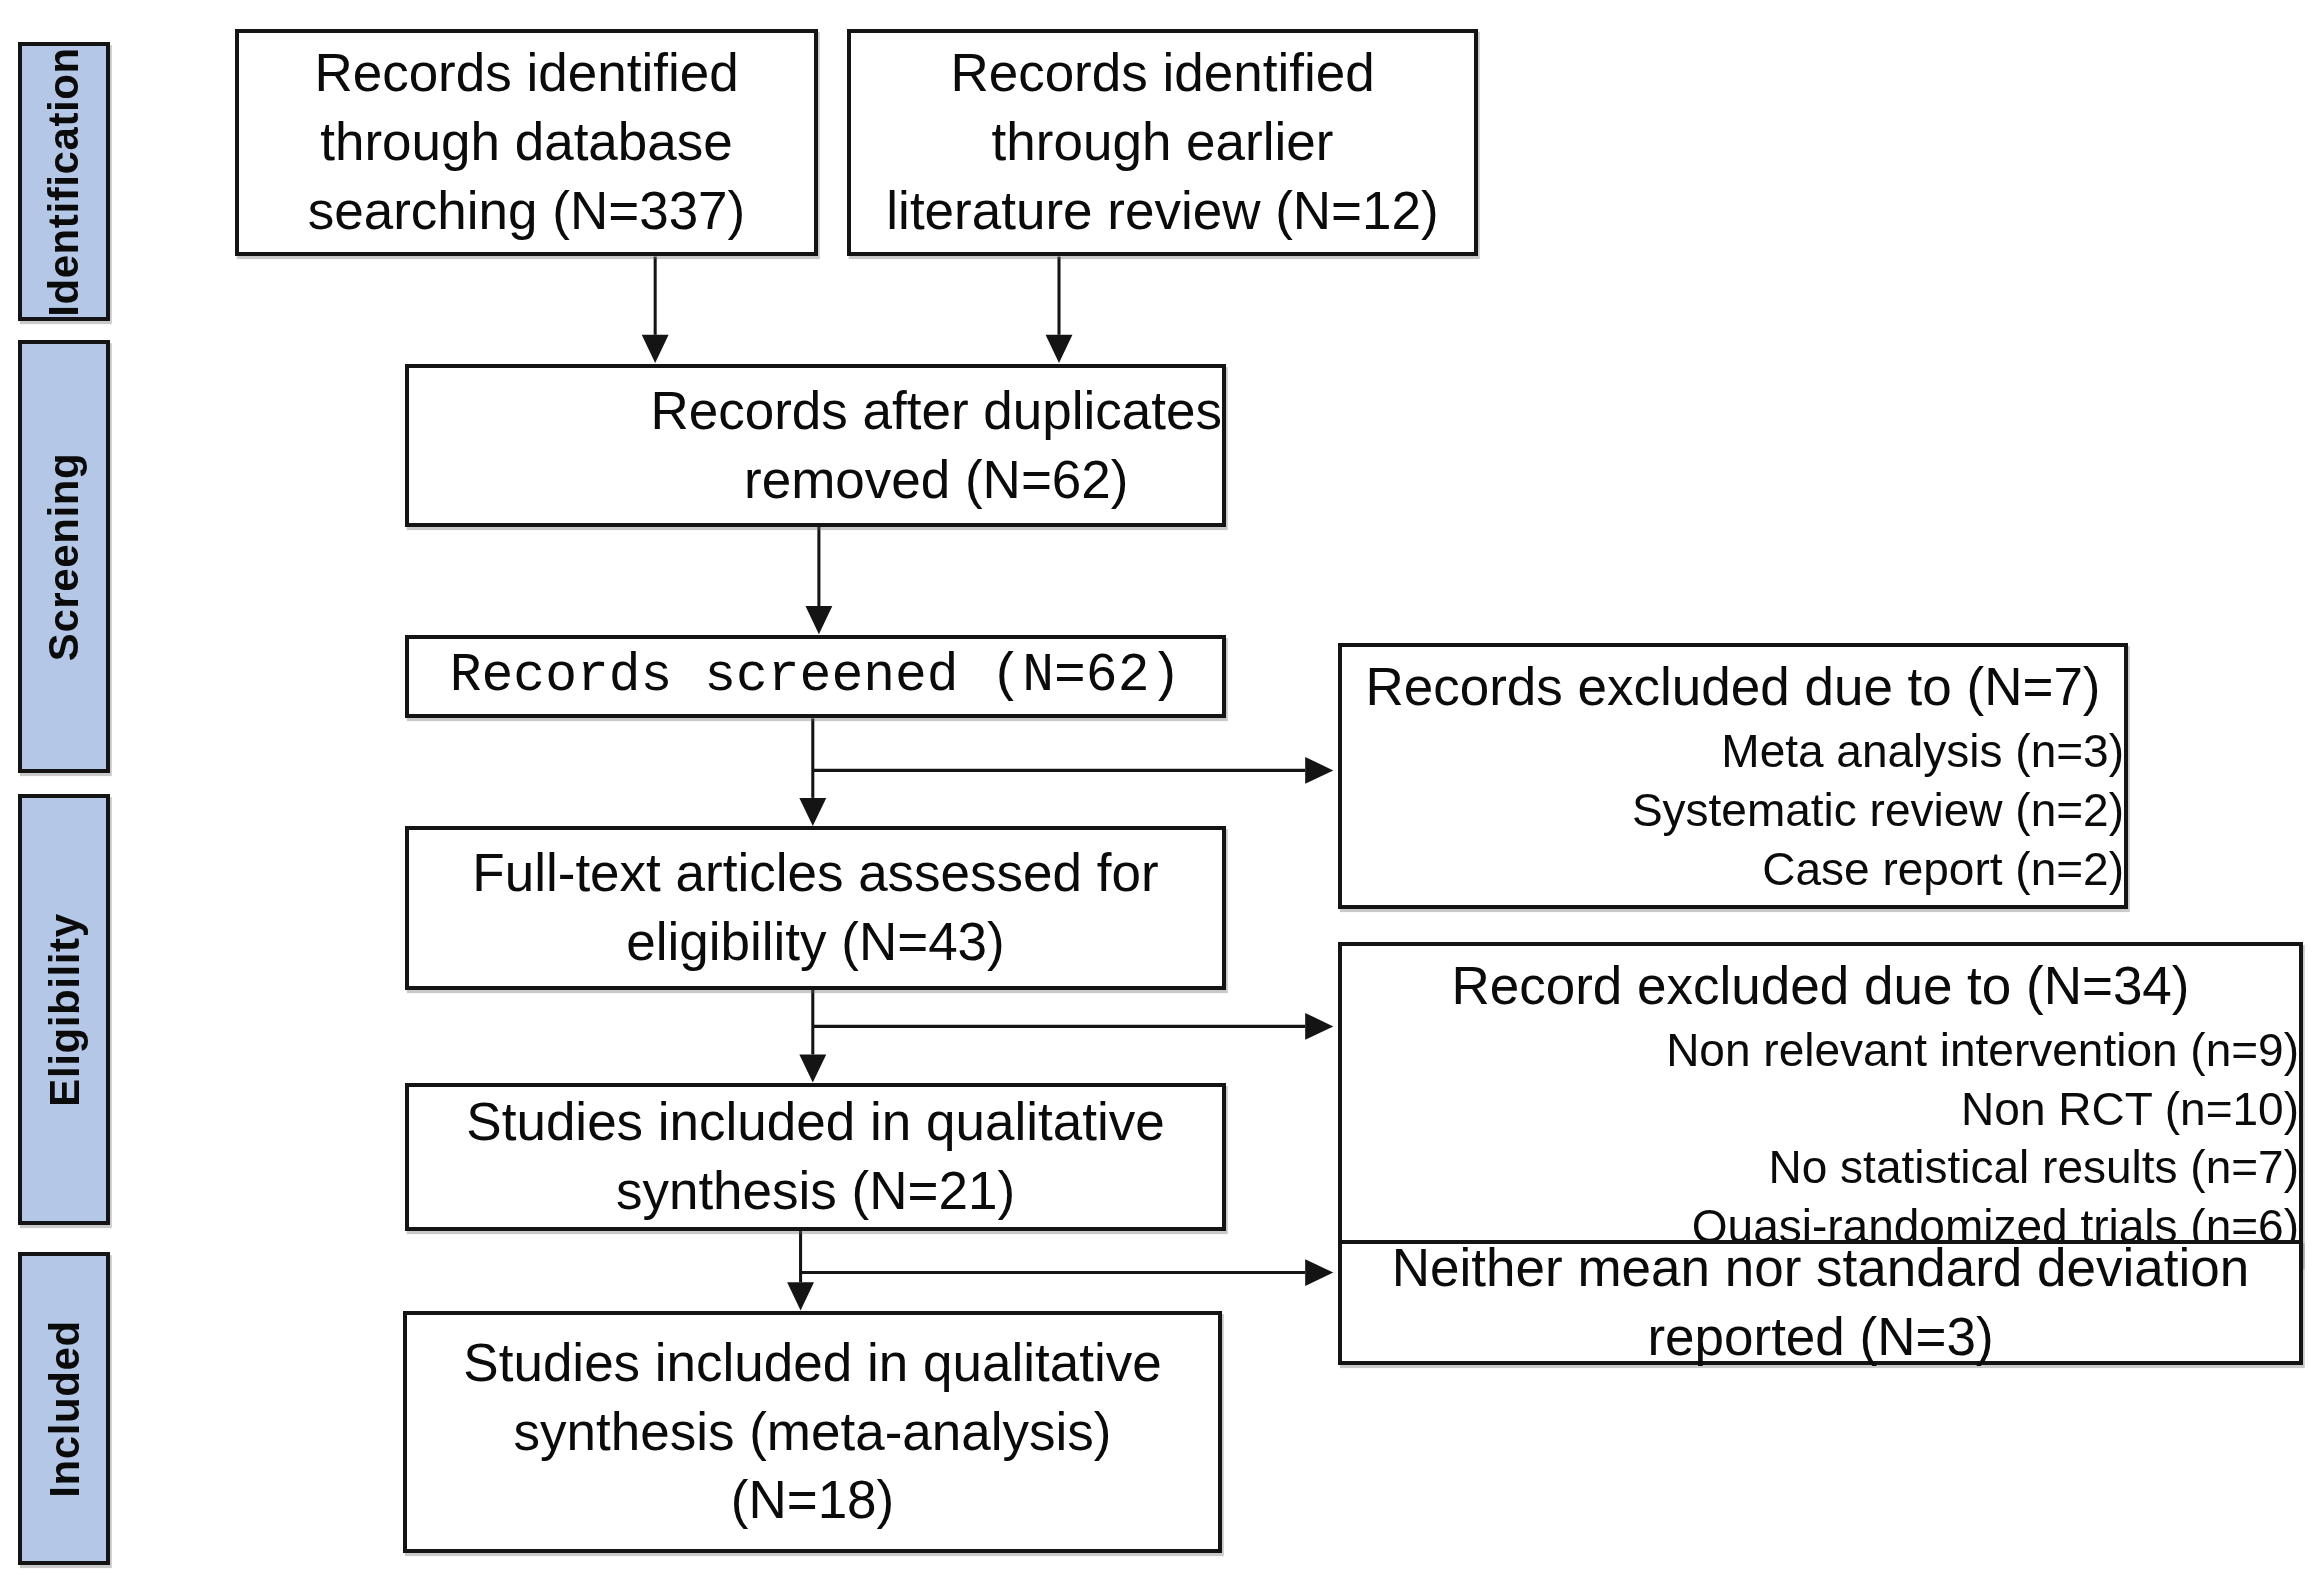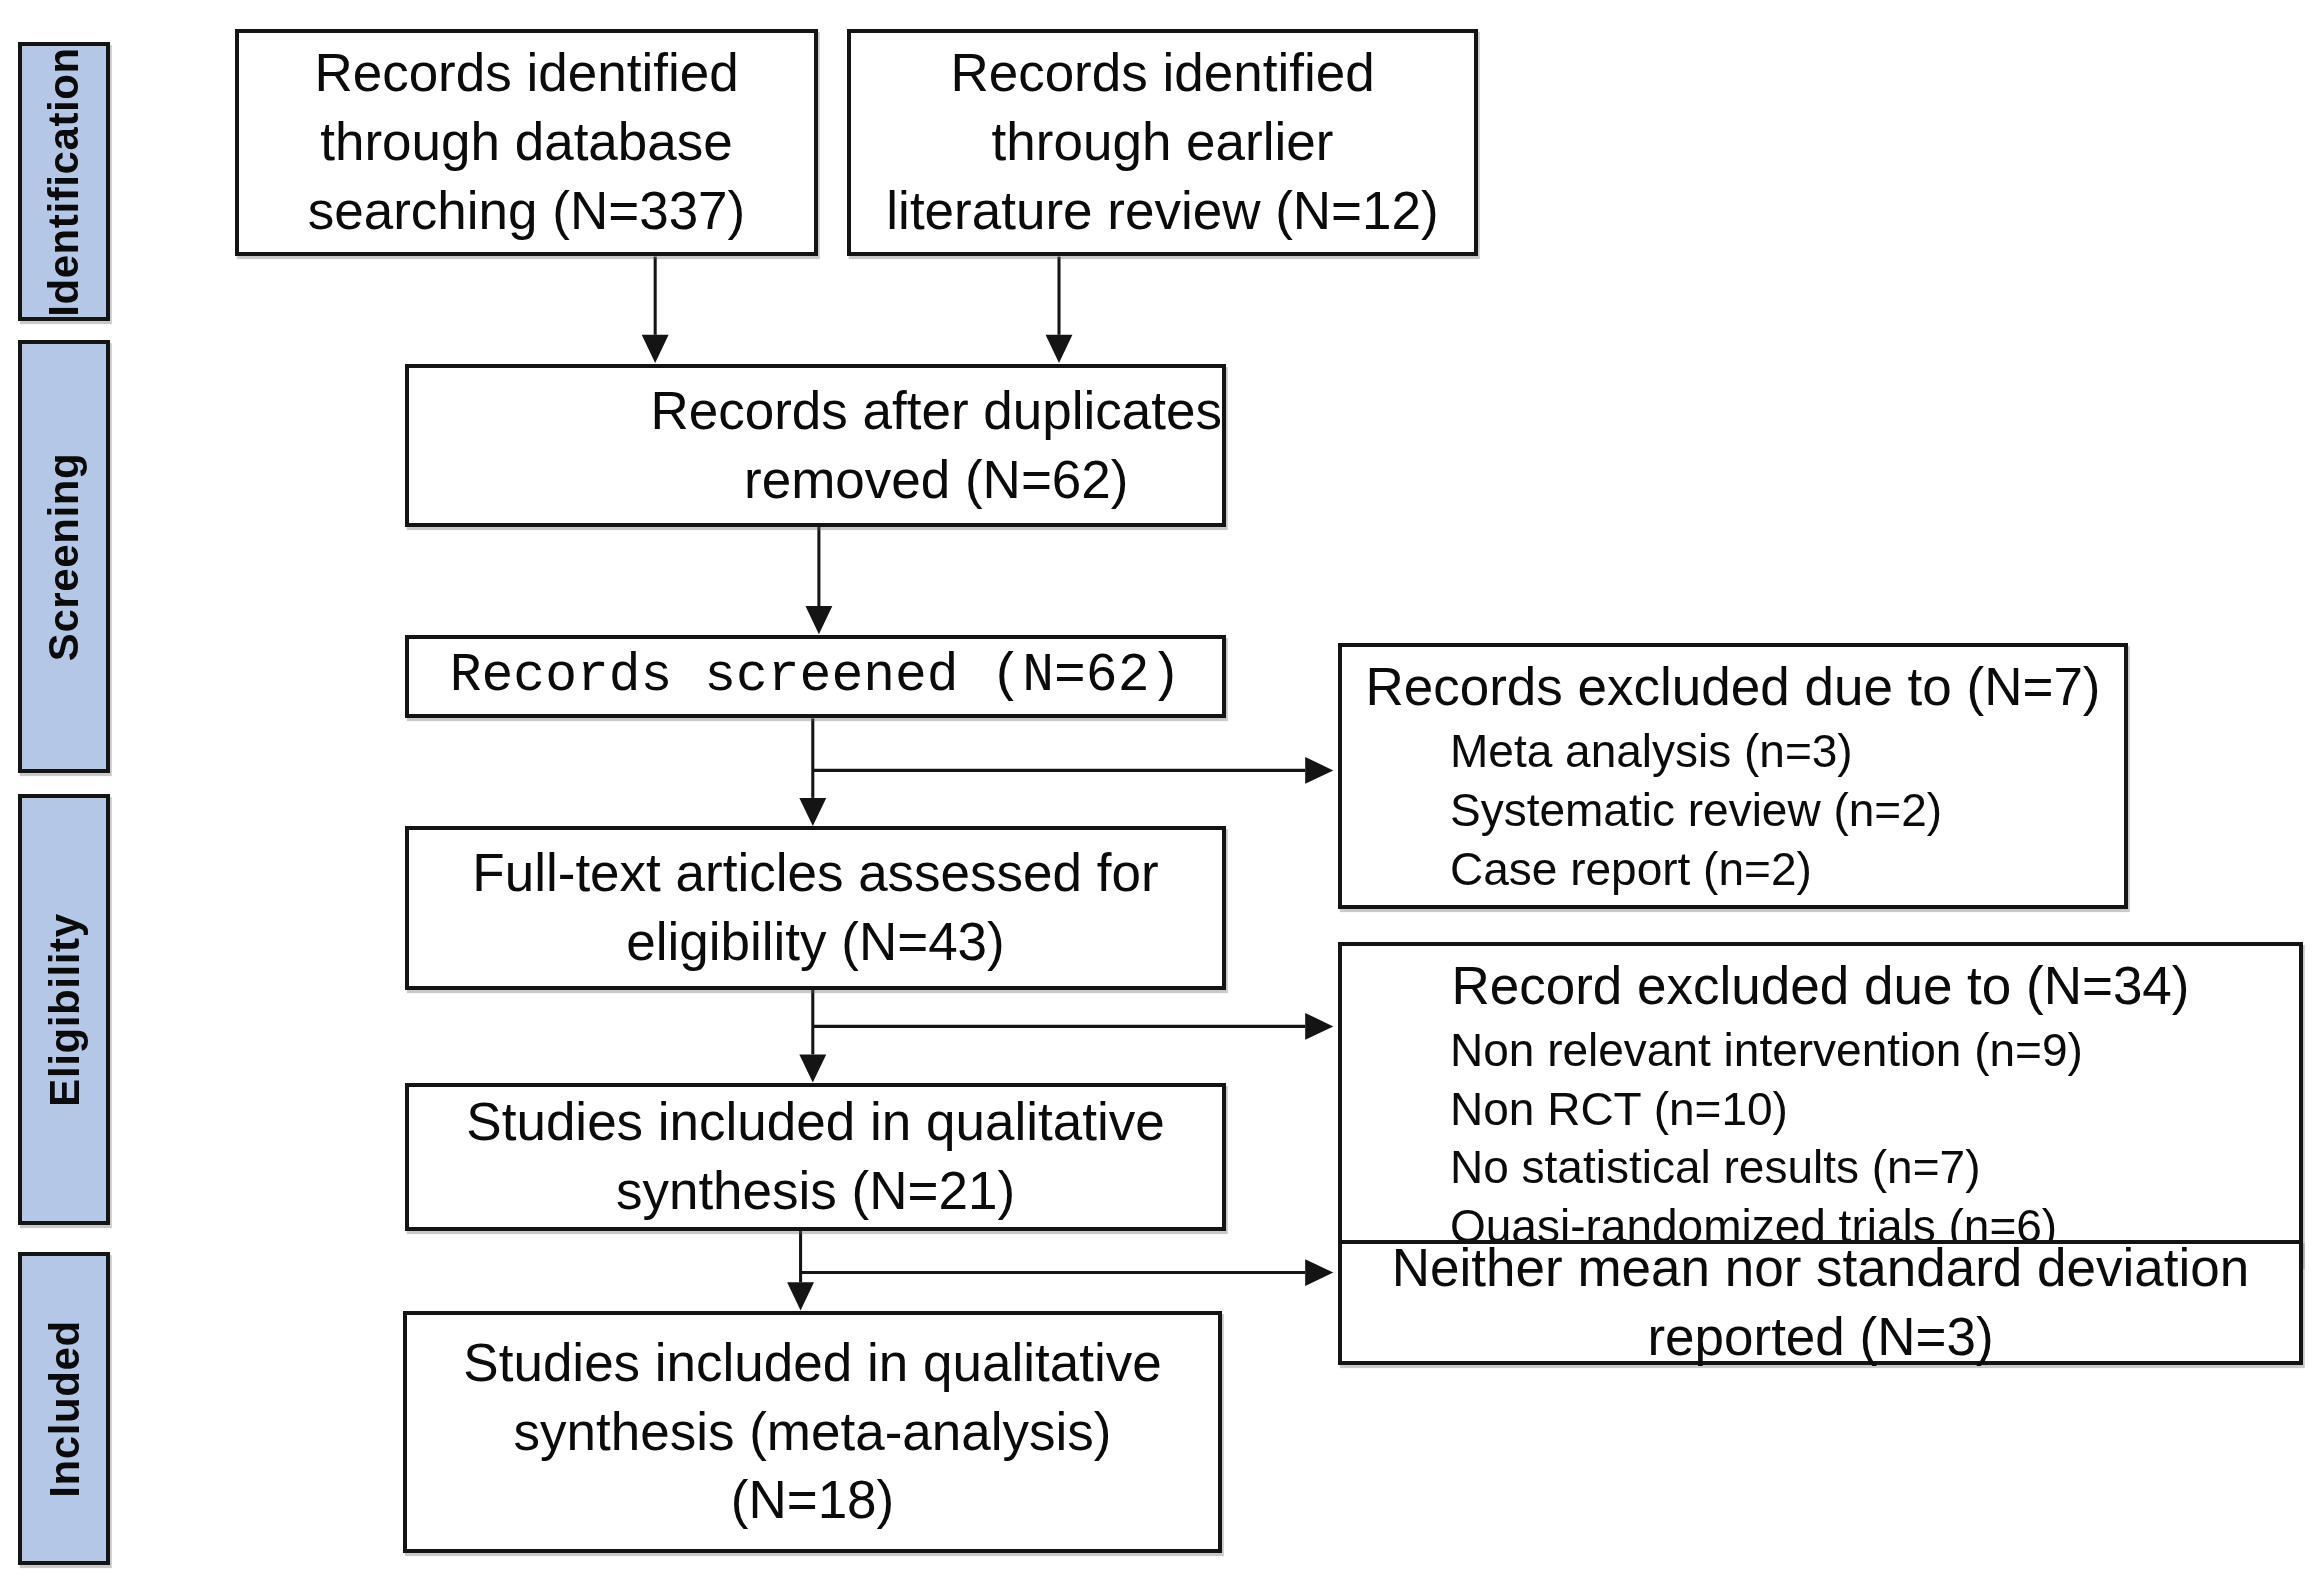--- a/index.html
+++ b/index.html
@@ -63,20 +63,21 @@
     text-align: center;
     font-size: 53px;
     line-height: 1.3;
     white-space: pre-line;
   }
   .exc.centered .heading { text-align: center; }
   .exc .item {
     font-size: 46px;
     line-height: 1.28;
     padding-left: 108px;
+    text-align: right;
   }
   svg.connectors {
     position: absolute;
     left: 0; top: 0;
     width: 2319px;
     height: 1575px;
   }
   svg.connectors line { stroke: #141414; stroke-width: 5; }
   svg.connectors polygon { fill: #141414; }
 </style>

